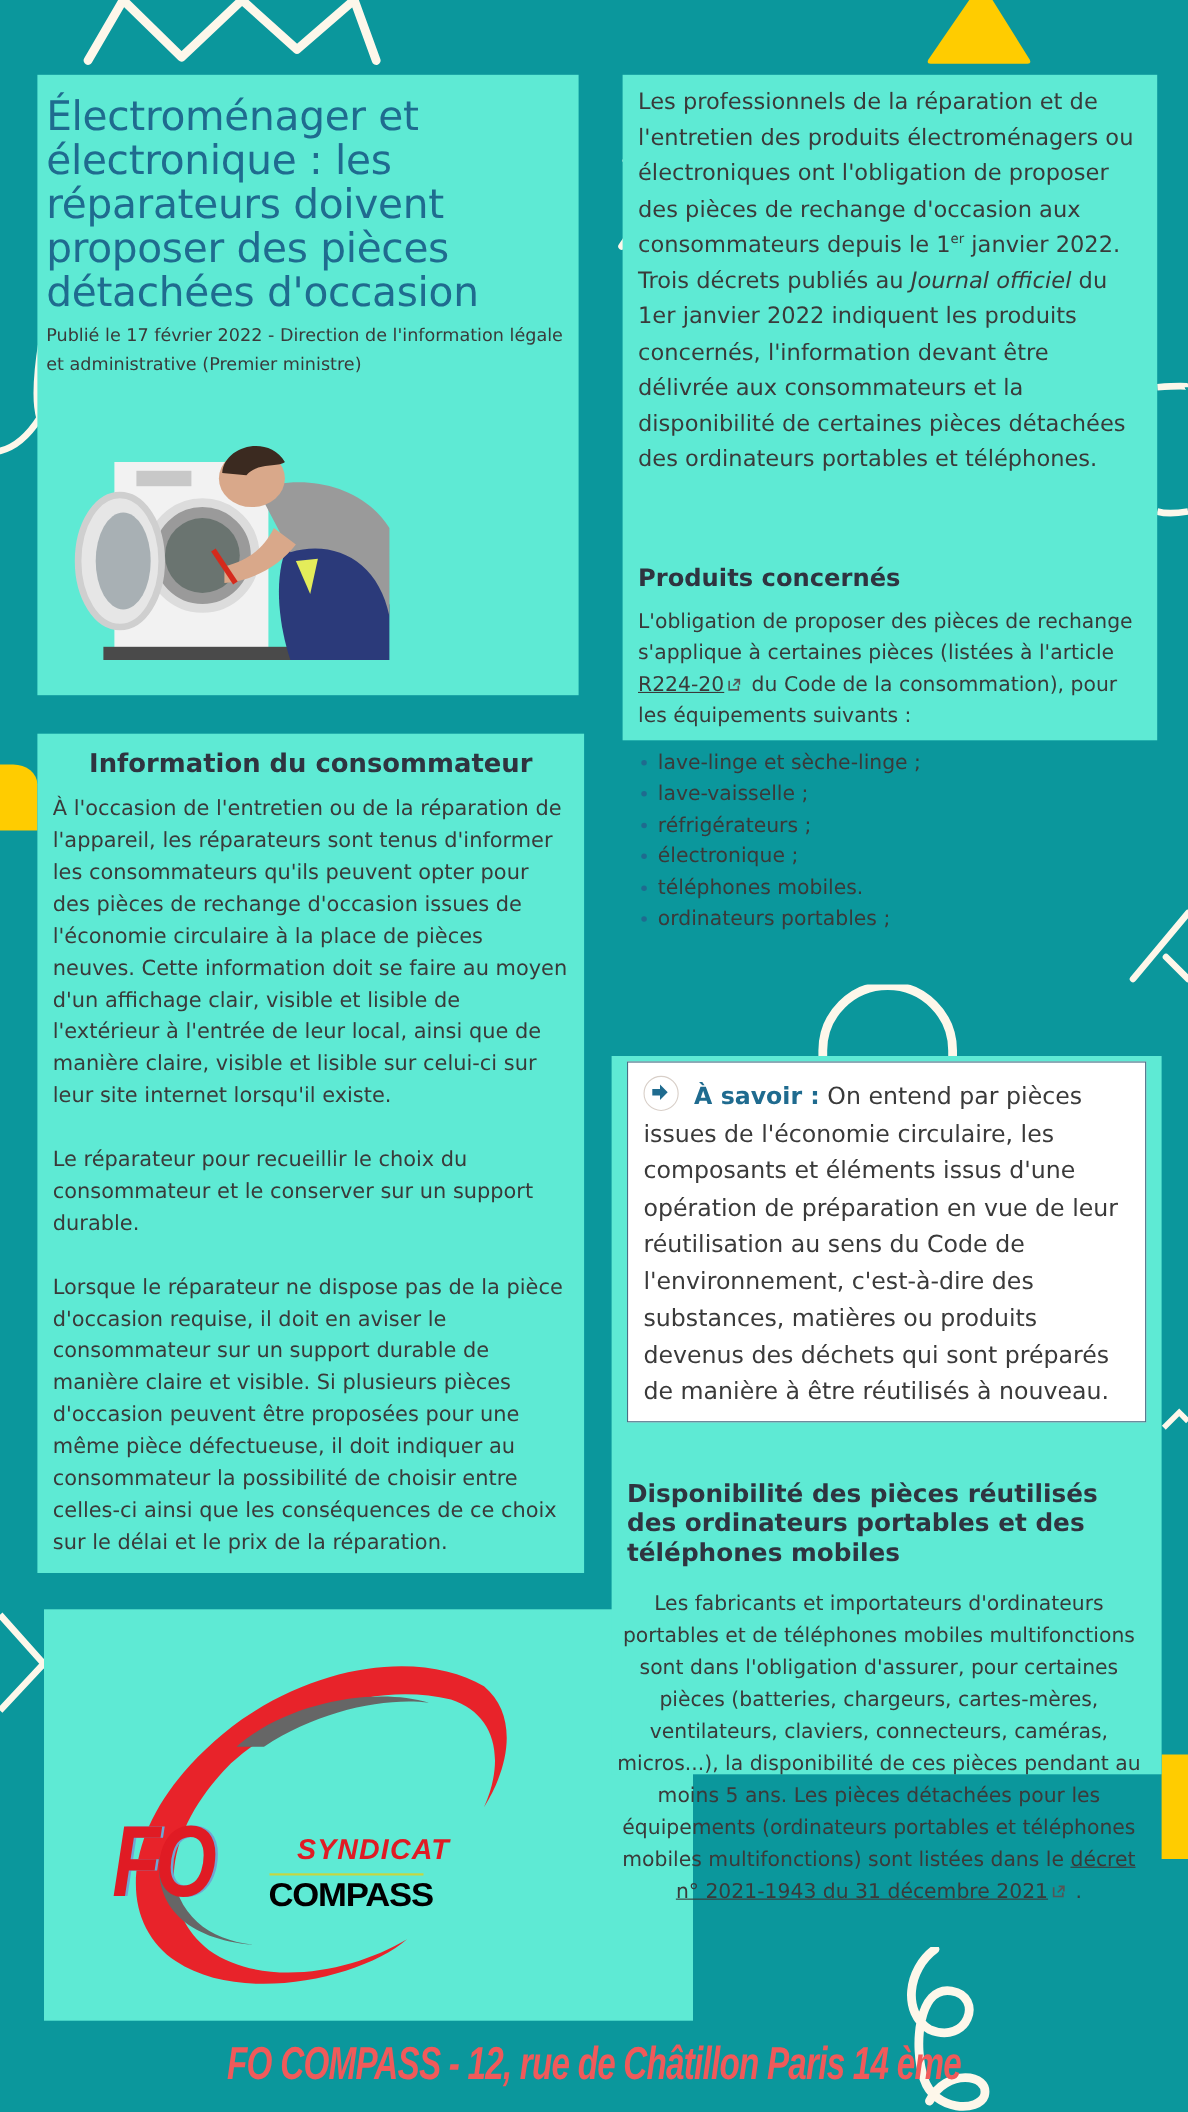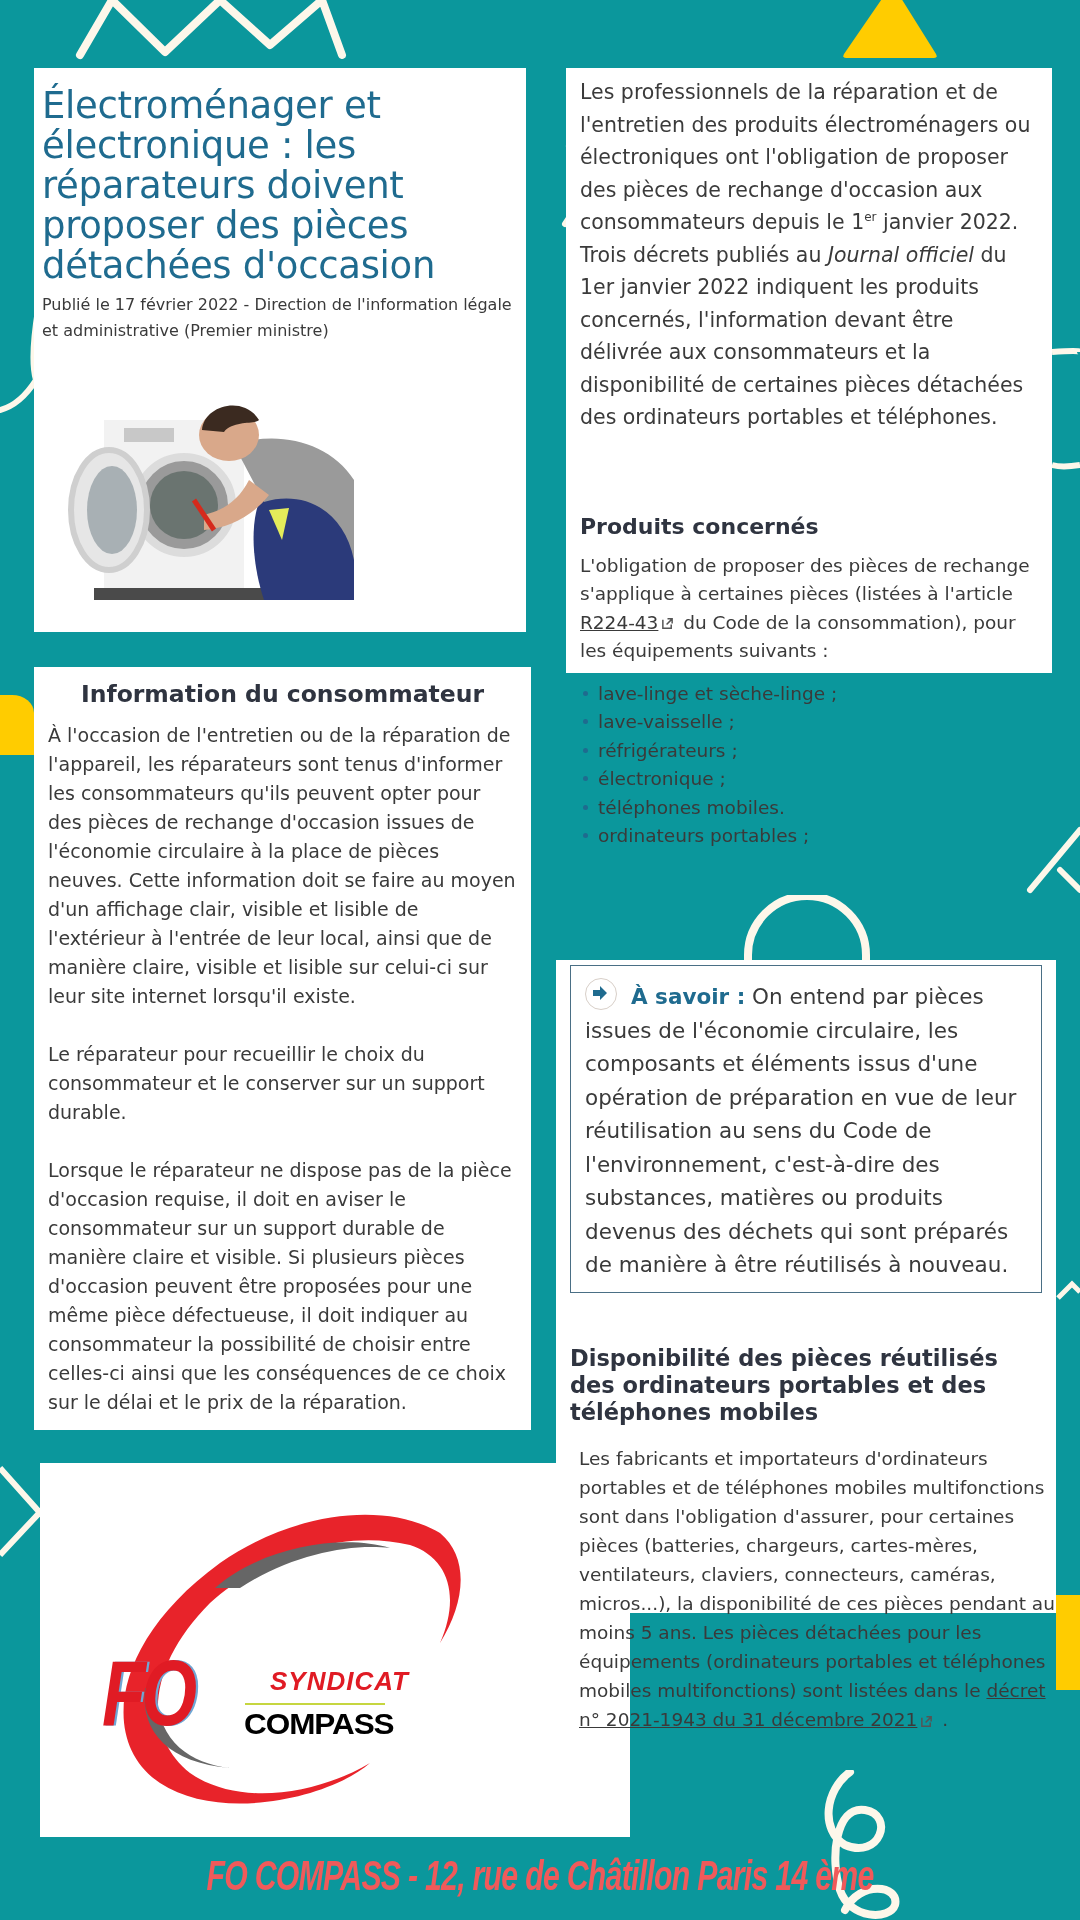--- a/index.html
+++ b/index.html
@@ -3,21 +3,21 @@
 <meta charset="utf-8">
 <style>
   html, body { margin:0; padding:0; }
   body {
     width:1080px; height:1920px; position:relative; overflow:hidden;
     background:#0b979c;
     font-family:"DejaVu Sans", sans-serif;
     color:#3a3a3a;
   }
   .deco { position:absolute; }
-  .card { position:absolute; background:#ffffff; box-sizing:border-box; }
+  .card { position:absolute; background:#5eead4; box-sizing:border-box; }
   .title {
     color:#1f6b8f; font-size:37px; line-height:40px; font-weight:normal;
     margin:0; letter-spacing:-0.3px;
   }
   .meta { font-size:16px; line-height:26px; color:#3a3a3a; margin-top:6px; }
   .h2 { font-weight:bold; color:#2f3440; margin:0; }
   p { margin:0; }
   .body-txt { font-size:19px; line-height:29px; color:#3a3a3a; }
   .intro { font-size:20.5px; line-height:32.5px; color:#3a3a3a; }
   sup { font-size:12px; line-height:0; }
@@ -134,21 +134,21 @@
   <div style="position:absolute;left:62px;top:178px;font-family:'Liberation Sans',sans-serif;font-weight:bold;font-style:italic;font-size:92px;color:#e01b24;letter-spacing:-6px;transform:scaleX(0.78);transform-origin:left;text-shadow:3px 0 0 #6fa6d4;">FO</div>
   <div style="position:absolute;left:230px;top:203px;font-family:'Liberation Sans',sans-serif;font-weight:bold;font-style:italic;font-size:26px;color:#e01b24;letter-spacing:1px;">SYNDICAT</div>
   <div style="position:absolute;left:204px;top:244px;font-family:'Liberation Sans',sans-serif;font-weight:bold;font-size:30px;color:#000;letter-spacing:-1px;transform:scaleX(1.05);transform-origin:left;">COMPASS</div>
 </div>
 
 <div class="card" style="left:566px;top:68px;width:486px;height:605px;padding:8px 14px 0 14px;">
   <p class="intro"><span>Les professionnels de la réparation et de l'entretien des produits électroménagers ou électroniques ont l'obligation de proposer des pièces de rechange d'occasion aux consommateurs depuis le 1</span><sup>er</sup><span> janvier 2022. Trois décrets publiés au </span><i>Journal officiel</i><span> du 1er janvier 2022 indiquent les produits concernés, l'information devant être délivrée aux consommateurs et la disponibilité de certaines pièces détachées des ordinateurs portables et téléphones.</span></p>
 
   <h2 class="h2" style="font-size:22px;line-height:30px;margin-top:78px;margin-bottom:10px;">Produits concernés</h2>
   <p class="body-txt" style="font-size:18.5px;line-height:28.5px;">
-    <span>L'obligation de proposer des pièces de rechange s'applique à certaines pièces (listées à l'article </span><a class="link">R224-43</a><svg class="ext" viewBox="0 0 14 14">
+    <span>L'obligation de proposer des pièces de rechange s'applique à certaines pièces (listées à l'article </span><a class="link">R224-20</a><svg class="ext" viewBox="0 0 14 14">
         <path d="M2,3 L2,12 L11,12 L11,8" fill="none" stroke="#555" stroke-width="1.6"></path>
         <path d="M7,2 L12,2 L12,7 M12,2 L6,8" fill="none" stroke="#555" stroke-width="1.6"></path>
       </svg><span> du Code de la consommation), pour les équipements suivants :</span>
   </p>
   <ul class="bullets">
     <li><span class="dot"></span><span>lave-linge et sèche-linge ;</span></li>
     <li><span class="dot"></span><span>lave-vaisselle ;</span></li>
     <li><span class="dot"></span><span>réfrigérateurs ;</span></li>
     <li><span class="dot"></span><span>électronique ;</span></li>
     <li><span class="dot"></span><span>téléphones mobiles.</span></li>
@@ -158,21 +158,21 @@
 
 <div class="card" style="left:556px;top:960px;width:500px;height:653px;">
   <div class="savoir" style="left:14px;top:5px;width:472px;height:328px;padding:12px 14px 0 14px;">
     <p style="font-size:21.5px;line-height:33.5px;color:#3a3a3a;">
       <span class="arrow-badge"><svg width="30" height="30" viewBox="0 0 30 30" style="position:absolute;left:-1px;top:-1px;">
             <path d="M8,12 L15,12 L15,8 L22,15 L15,22 L15,18 L8,18 Z" fill="#1f6b8f"></path>
           </svg></span><span class="savoir-label">À savoir :</span><span> On entend par pièces issues de l'économie circulaire, les composants et éléments issus d'une opération de préparation en vue de leur réutilisation au sens du Code de l'environnement, c'est-à-dire des substances, matières ou produits devenus des déchets qui sont préparés de manière à être réutilisés à nouveau.</span>
     </p>
   </div>
   <h2 class="h2" style="position:absolute;left:14px;top:385px;width:475px;font-size:22.5px;line-height:27px;">Disponibilité des pièces réutilisés des ordinateurs portables et des téléphones mobiles</h2>
-  <p class="body-txt" style="position:absolute;left:23px;top:484px;width:478px;font-size:18.5px;line-height:29px;">
+  <p class="body-txt" style="position:absolute;left:4px;top:484px;width:478px;font-size:18.5px;line-height:29px;text-align:center;">
     <span>Les fabricants et importateurs d'ordinateurs portables et de téléphones mobiles multifonctions sont dans l'obligation d'assurer, pour certaines pièces (batteries, chargeurs, cartes-mères, ventilateurs, claviers, connecteurs, caméras, micros...), la disponibilité de ces pièces pendant au moins 5 ans. Les pièces détachées pour les équipements (ordinateurs portables et téléphones mobiles multifonctions) sont listées dans le </span><a class="link">décret n° 2021-1943 du 31 décembre 2021</a><svg class="ext" viewBox="0 0 14 14">
         <path d="M2,3 L2,12 L11,12 L11,8" fill="none" stroke="#555" stroke-width="1.6"></path>
         <path d="M7,2 L12,2 L12,7 M12,2 L6,8" fill="none" stroke="#555" stroke-width="1.6"></path>
       </svg><span> .</span>
   </p>
 </div>
 
 <div class="footer-text">FO COMPASS - 12, rue de Châtillon Paris 14 ème</div>
 
 </body></html>

